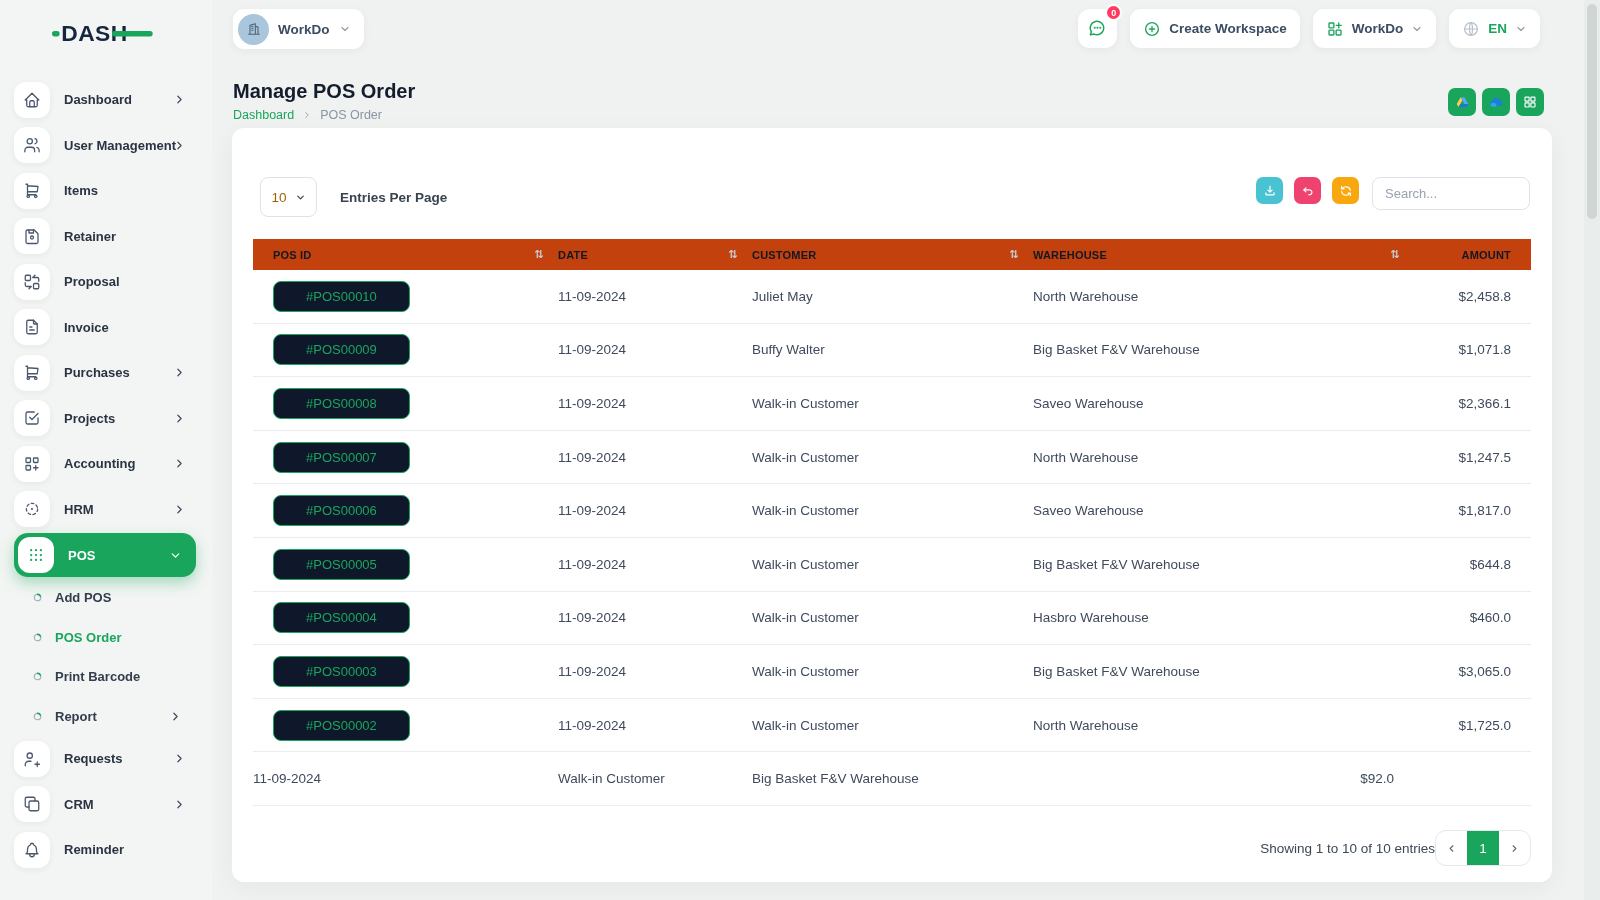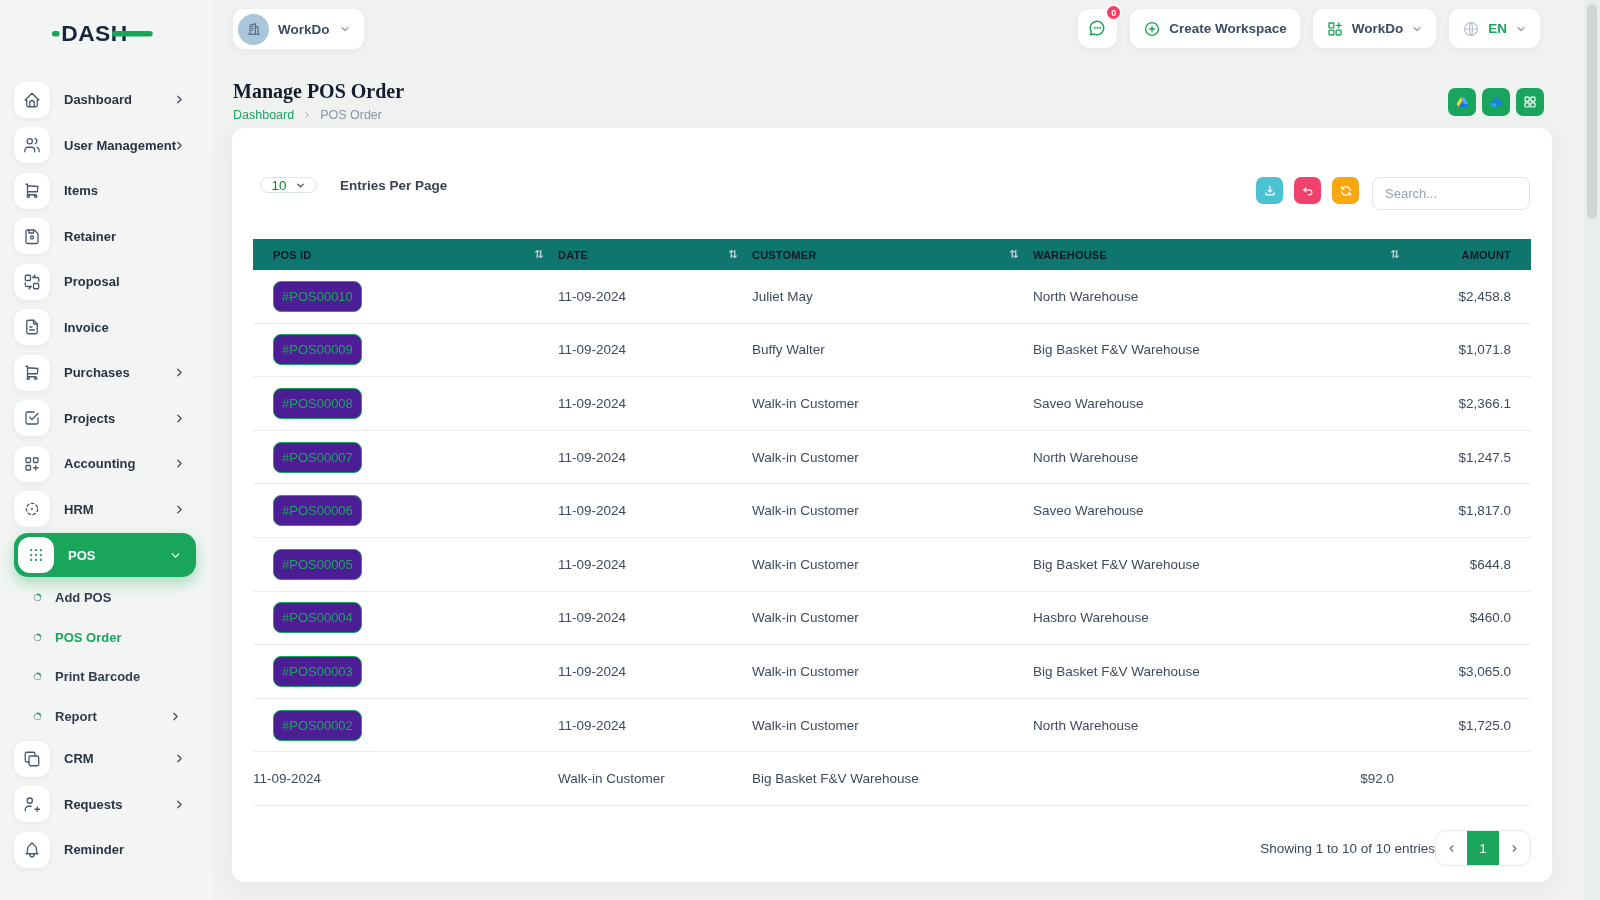--- a/index.html
+++ b/index.html
@@ -37,53 +37,53 @@
   .ws-pill{position:absolute;left:233px;top:9px;height:40px;padding:0 13px 0 5px;gap:9px;}
   .ws-avatar{width:31px;height:31px;border-radius:50%;background:#a9c6dd;display:flex;align-items:center;justify-content:center;}
   .pill-label{font-size:13.5px;font-weight:700;color:#3c4c63;}
   .chev-down{color:#8e99a8;display:flex;}
   .top-right{position:absolute;top:9px;right:60px;display:flex;gap:13px;align-items:center;}
   .chat-btn{width:39px;height:39px;border-radius:12px;justify-content:center;position:relative;}
   .chat-badge{position:absolute;top:-5px;right:-5px;min-width:17px;height:17px;border-radius:9px;background:#ff3a5e;border:2px solid #fff;color:#fff;font-size:9px;font-weight:700;display:flex;align-items:center;justify-content:center;}
   .top-pill{height:39px;padding:0 13px;gap:8px;justify-content:center;}
 
   
-  .page-title{position:absolute;left:233px;top:80px;font-size:20px;font-weight:700;color:#141d2e;font-family:Liberation Serif, serif;}
+  .page-title{position:absolute;left:233px;top:80px;font-size:20px;font-weight:700;color:#141d2e;}
   .breadcrumb{position:absolute;left:233px;top:108px;display:flex;align-items:center;gap:8px;font-size:12.5px;}
   .crumb-home{color:var(--green);cursor:pointer;}
   .crumb-sep{color:#9aa4b2;display:flex;}
   .crumb-cur{color:#8a94a4;}
   .header-actions{position:absolute;top:88px;right:56px;display:flex;gap:6px;}
   .sq-btn{width:28px;height:28px;border-radius:7px;background:var(--green);display:flex;align-items:center;justify-content:center;cursor:pointer;}
 
   
   .card{position:absolute;left:232px;top:128px;width:1320px;height:754px;background:#fff;border-radius:12px;box-shadow:0 6px 24px rgba(20,35,60,.05);}
   .controls-left{position:absolute;left:28px;top:49px;display:flex;align-items:center;}
-  .select-box{width:57px;height:16px;border:1px solid #dde3ea;border-radius:8px;display:flex;align-items:center;justify-content:center;gap:8px;font-size:13.5px;color:#15803d;cursor:pointer;background:#fff;}
+  .select-box{width:57px;height:40px;border:1px solid #dde3ea;border-radius:8px;display:flex;align-items:center;justify-content:center;gap:8px;font-size:13.5px;color:#a16207;cursor:pointer;background:#fff;}
   .entries-label{margin-left:23px;font-size:13.5px;font-weight:600;color:#39424f;}
   .controls-right{position:absolute;right:22px;top:49px;display:flex;align-items:flex-start;gap:8px;}
   .act-btn{width:27px;height:27px;border-radius:7px;display:flex;align-items:center;justify-content:center;color:#fff;cursor:pointer;}
   .act-teal{background:#49c3d2;}
   .act-pink{background:#f0426e;margin-left:3px;}
   .act-orange{background:#f8a70f;margin-left:3px;}
   .search-input{margin-left:5px;width:158px;height:33px;border:1px solid #dee4ea;border-radius:8px;padding:0 12px;font-size:13px;color:#39424f;font-family:inherit;outline:none;background:#fff;}
   .search-input::placeholder{color:#98a1b0;}
 
   
   .table{position:absolute;left:21px;right:21px;top:111px;}
   .thead,.trow{display:grid;grid-template-columns:305px 194px 281px 381px 1fr;align-items:center;}
-  .thead{height:31px;background:#0f766e;}
+  .thead{height:31px;background:#c2410c;}
   .th{position:relative;font-size:11px;font-weight:700;color:#121826;letter-spacing:.2px;height:100%;display:flex;align-items:center;}
   .th:first-child{padding-left:20px;}
   .th .sort{position:absolute;right:14px;color:#c5ccd6;font-size:11px;cursor:pointer;font-family:"DejaVu Sans",sans-serif;}
   .th-amount{justify-content:flex-end;padding-right:20px;}
   .trow{height:53.6px;border-bottom:1px solid var(--border);}
   .td{font-size:13.5px;color:var(--cell);}
   .td-posid{padding-left:20px;}
-  .pos-badge{display:inline-block;padding:7px 8px;border:1px solid var(--green);border-radius:8px;color:var(--green);font-size:13px;background:#4c1d95;cursor:pointer;}
+  .pos-badge{display:inline-block;padding:7px 32px;border:1px solid var(--green);border-radius:8px;color:var(--green);font-size:13px;background:#0f172a;cursor:pointer;}
   .td-amount{text-align:right;padding-right:20px;}
 
   
   .card-footer{position:absolute;left:21px;right:21px;bottom:14px;height:40px;display:flex;align-items:center;justify-content:flex-end;}
   .summary{font-size:13.5px;color:#3d4857;}
   .pagination{display:flex;height:36px;border:1px solid #e3e8ed;border-radius:11px;overflow:hidden;background:#fff;}
   .page-btn{width:31px;display:flex;align-items:center;justify-content:center;color:#5b6b7e;cursor:pointer;}
   .page-num{width:32px;display:flex;align-items:center;justify-content:center;background:var(--green);color:#fff;font-size:13.5px;cursor:pointer;}
 </style>
 </head>
@@ -300,40 +300,40 @@
             <svg width="13" height="13" viewBox="0 0 24 24" fill="none" stroke="currentColor" stroke-width="2.2" stroke-linecap="round" stroke-linejoin="round">
               <path d="M9 6l6 6-6 6"></path>
             </svg>
           </span>
       </div>
     </div>
 
     <div class="nav-item">
       <span class="icon-box">
           <svg width="18" height="18" viewBox="0 0 24 24" fill="none" stroke="currentColor" stroke-width="1.7" stroke-linecap="round" stroke-linejoin="round">
+            <circle cx="9" cy="7.5" r="3.5"></circle>
+            <path d="M3 21v-1.5a4.5 4.5 0 0 1 4.5-4.5h3.2M16 19h6M19 16v6"></path>
+          </svg>
+        </span>
+      <span class="nav-label">Requests</span>
+      <span class="nav-chev">
+          <svg width="13" height="13" viewBox="0 0 24 24" fill="none" stroke="currentColor" stroke-width="2.2" stroke-linecap="round" stroke-linejoin="round">
+            <path d="M9 6l6 6-6 6"></path>
+          </svg>
+        </span>
+    </div>
+
+    <div class="nav-item">
+      <span class="icon-box">
+          <svg width="18" height="18" viewBox="0 0 24 24" fill="none" stroke="currentColor" stroke-width="1.7" stroke-linecap="round" stroke-linejoin="round">
             <rect x="8" y="8" width="13" height="13" rx="2"></rect>
             <path d="M16 8V5a2 2 0 0 0-2-2H5a2 2 0 0 0-2 2v9a2 2 0 0 0 2 2h3"></path>
           </svg>
         </span>
       <span class="nav-label">CRM</span>
-      <span class="nav-chev">
-          <svg width="13" height="13" viewBox="0 0 24 24" fill="none" stroke="currentColor" stroke-width="2.2" stroke-linecap="round" stroke-linejoin="round">
-            <path d="M9 6l6 6-6 6"></path>
-          </svg>
-        </span>
-    </div>
-
-    <div class="nav-item">
-      <span class="icon-box">
-          <svg width="18" height="18" viewBox="0 0 24 24" fill="none" stroke="currentColor" stroke-width="1.7" stroke-linecap="round" stroke-linejoin="round">
-            <circle cx="9" cy="7.5" r="3.5"></circle>
-            <path d="M3 21v-1.5a4.5 4.5 0 0 1 4.5-4.5h3.2M16 19h6M19 16v6"></path>
-          </svg>
-        </span>
-      <span class="nav-label">Requests</span>
       <span class="nav-chev">
           <svg width="13" height="13" viewBox="0 0 24 24" fill="none" stroke="currentColor" stroke-width="2.2" stroke-linecap="round" stroke-linejoin="round">
             <path d="M9 6l6 6-6 6"></path>
           </svg>
         </span>
     </div>
 
     <div class="nav-item">
       <span class="icon-box">
           <svg width="18" height="18" viewBox="0 0 24 24" fill="none" stroke="currentColor" stroke-width="1.7" stroke-linecap="round" stroke-linejoin="round">

